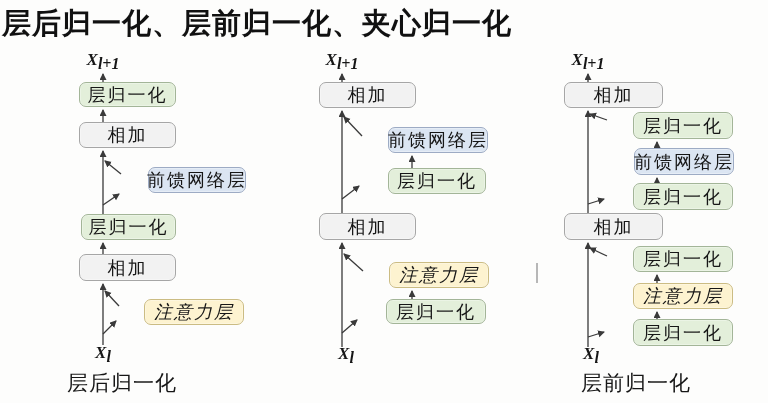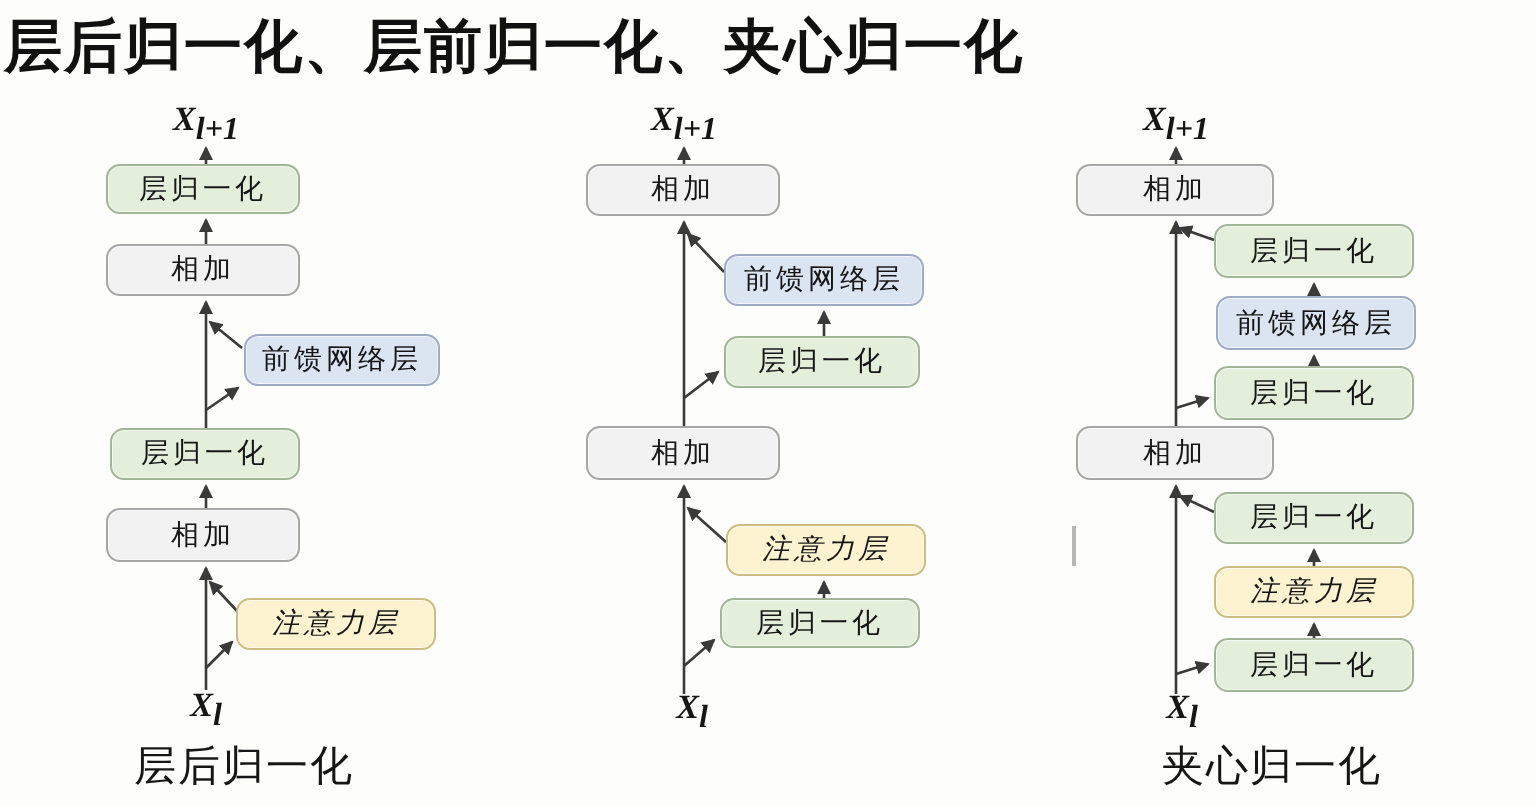--- a/index.html
+++ b/index.html
@@ -17,23 +17,24 @@
     font-family:"Liberation Serif","DejaVu Serif",serif;
     white-space:nowrap;
   }
   svg.wires{position:absolute;left:0;top:0;width:768px;height:403px;z-index:1;}
   svg.wires line{stroke:var(--wire,#3a3a3a);stroke-width:1.3;}
   svg.wires line.artifact{stroke:#b7b7b7;stroke-width:2;}
   .box{
     position:absolute;z-index:2;box-sizing:border-box;
     display:flex;align-items:center;justify-content:center;
     border-radius:7px;border:1.4px solid #999;
-    font-size:14px;letter-spacing:2px;white-space:nowrap;
+    font-size:18px;letter-spacing:2px;white-space:nowrap;
     background:#fff;
     box-shadow:0 0 0 0.5px rgba(255,255,255,0.6) inset;
+    margin-left:26px;
   }
   .box.green{background:var(--layer-norm-fill,#e3efda);border-color:var(--layer-norm-border,#a3b598);}
   .box.gray{background:var(--add-fill,#f2f2f2);border-color:var(--add-border,#a6a6a6);}
   .box.blue{background:var(--ffn-fill,#dbe5f2);border-color:var(--ffn-border,#9dabc4);font-family:Liberation Serif, serif;}
   .box.yellow{background:var(--attention-fill,#fdf3d0);border-color:var(--attention-border,#cbbc83);font-style:italic;}
   .xvar{
     position:absolute;z-index:2;width:60px;text-align:center;
     font-style:italic;font-weight:bold;font-size:17px;line-height:1.1;
     white-space:nowrap;
   }
@@ -119,15 +120,15 @@
   <div class="xvar" style="left:558px;top:51px"><span>X</span><sub>l+1</sub></div>
   <div class="box gray" style="left:538px;top:82px;width:99px;height:26px">相加</div>
   <div class="box green" style="left:607px;top:112px;width:100px;height:27px">层归一化</div>
   <div class="box blue" style="left:608px;top:148px;width:100px;height:27px">前馈网络层</div>
   <div class="box green" style="left:607px;top:183px;width:100px;height:27px">层归一化</div>
   <div class="box gray" style="left:538px;top:213px;width:99px;height:27px">相加</div>
   <div class="box green" style="left:607px;top:246px;width:100px;height:26px">层归一化</div>
   <div class="box yellow" style="left:607px;top:283px;width:100px;height:26px">注意力层</div>
   <div class="box green" style="left:607px;top:319px;width:100px;height:27px">层归一化</div>
   <div class="xvar" style="left:561px;top:345px"><span>X</span><sub>l</sub></div>
-  <div class="caption" style="left:546px;top:369px">夹心归一化</div>
+  <div class="caption" style="left:546px;top:369px">层前归一化</div>
 
 </div>
 
 </body></html>

